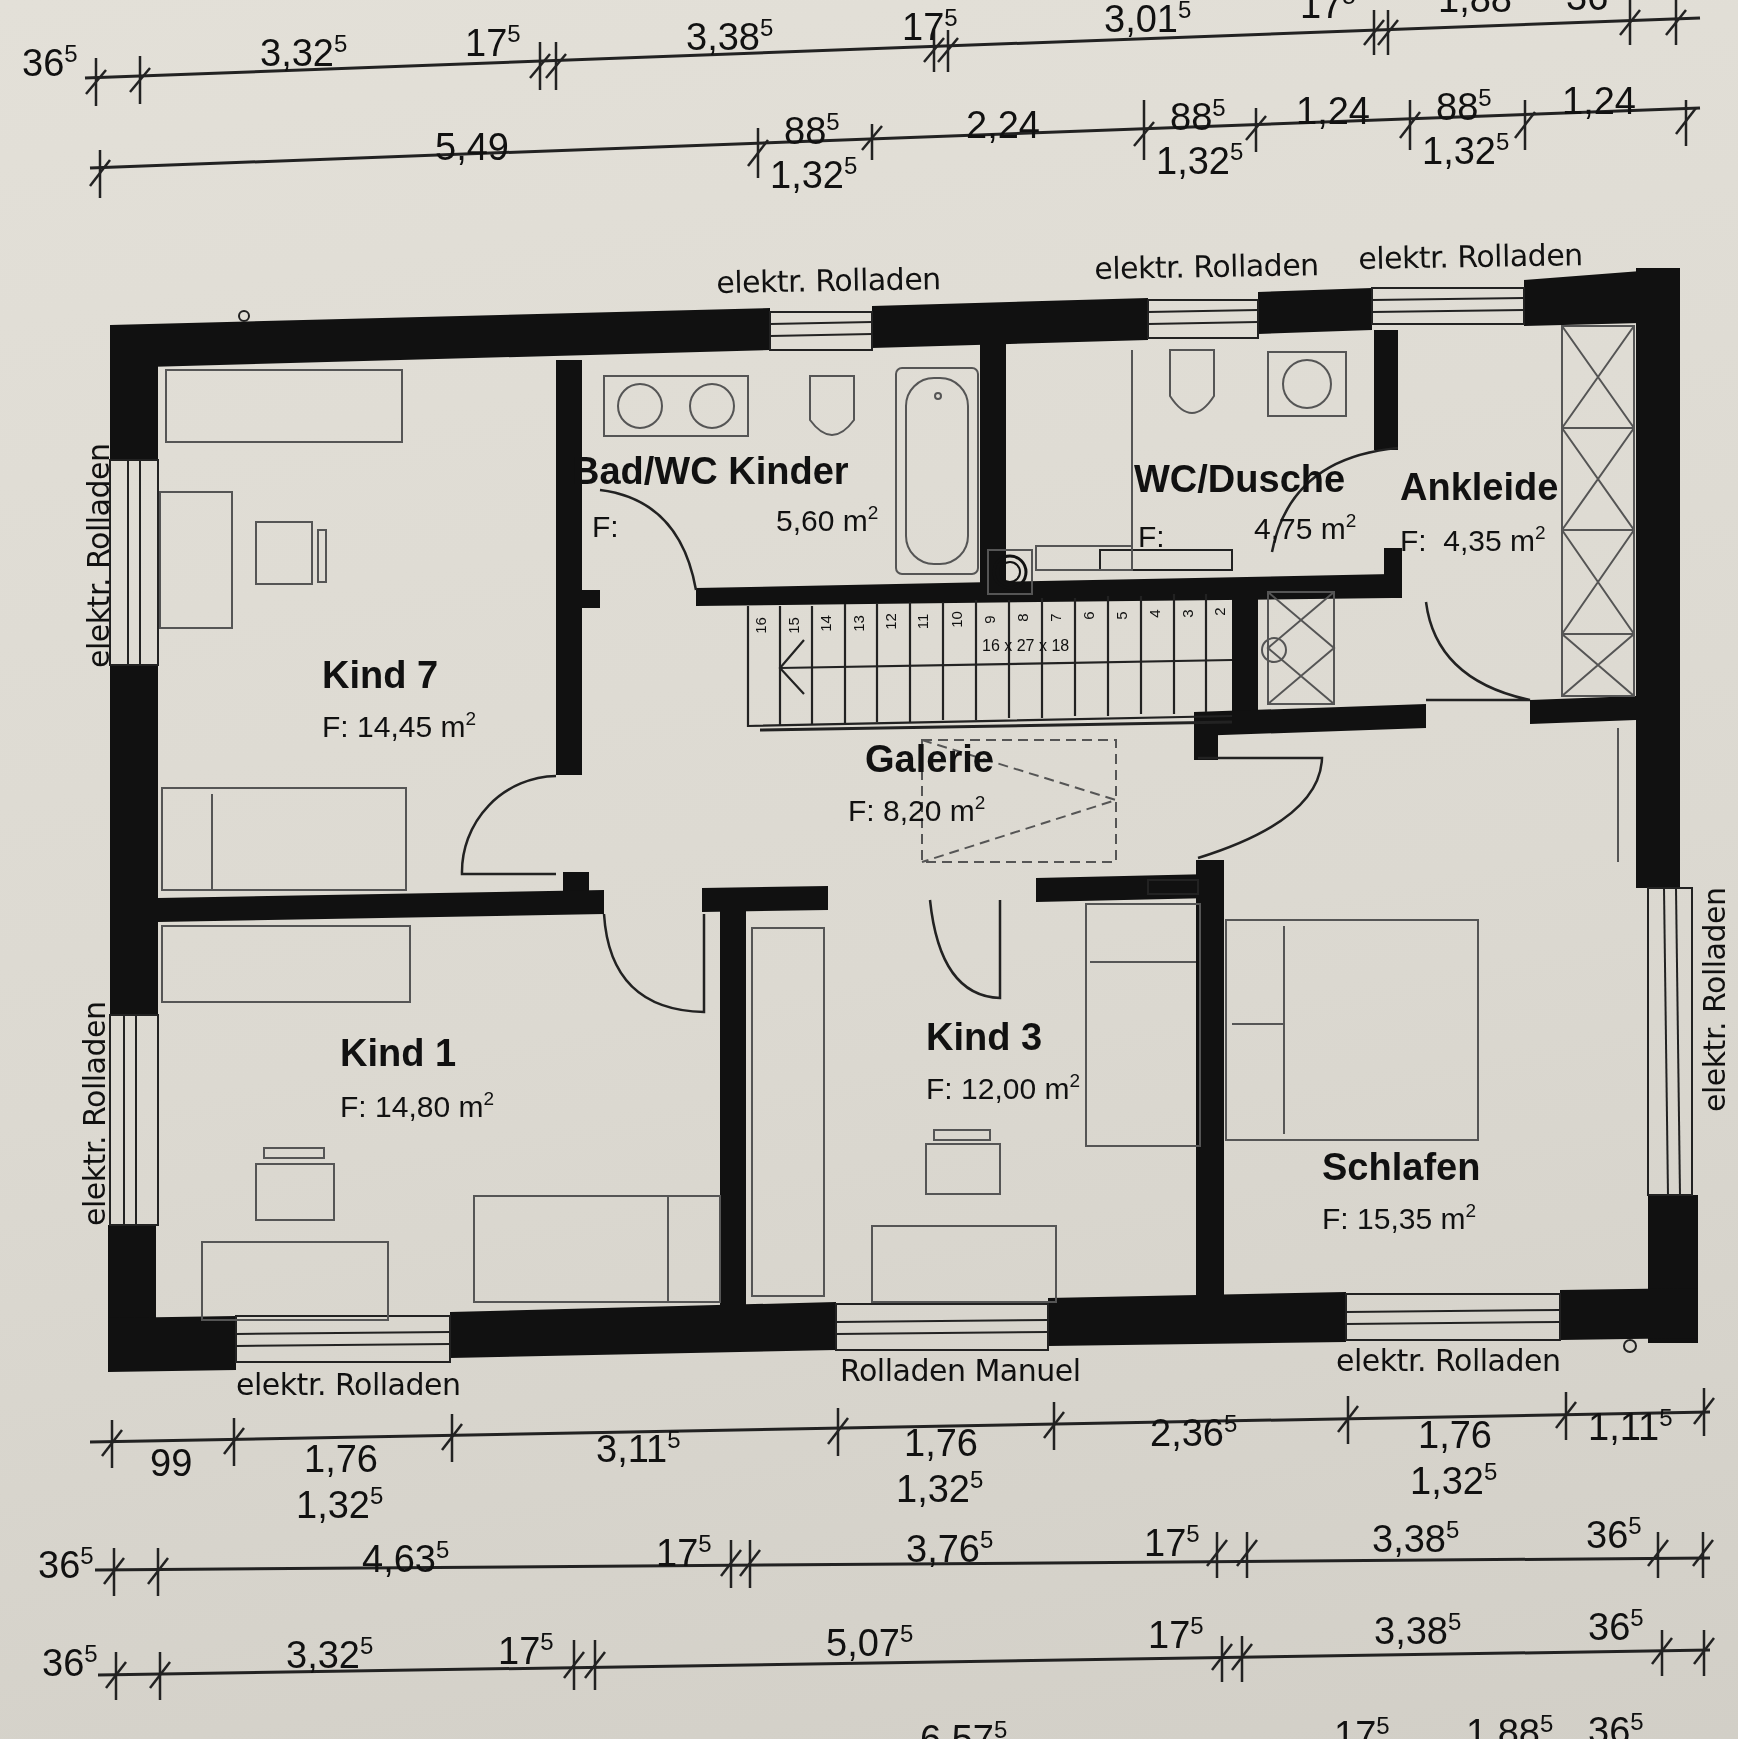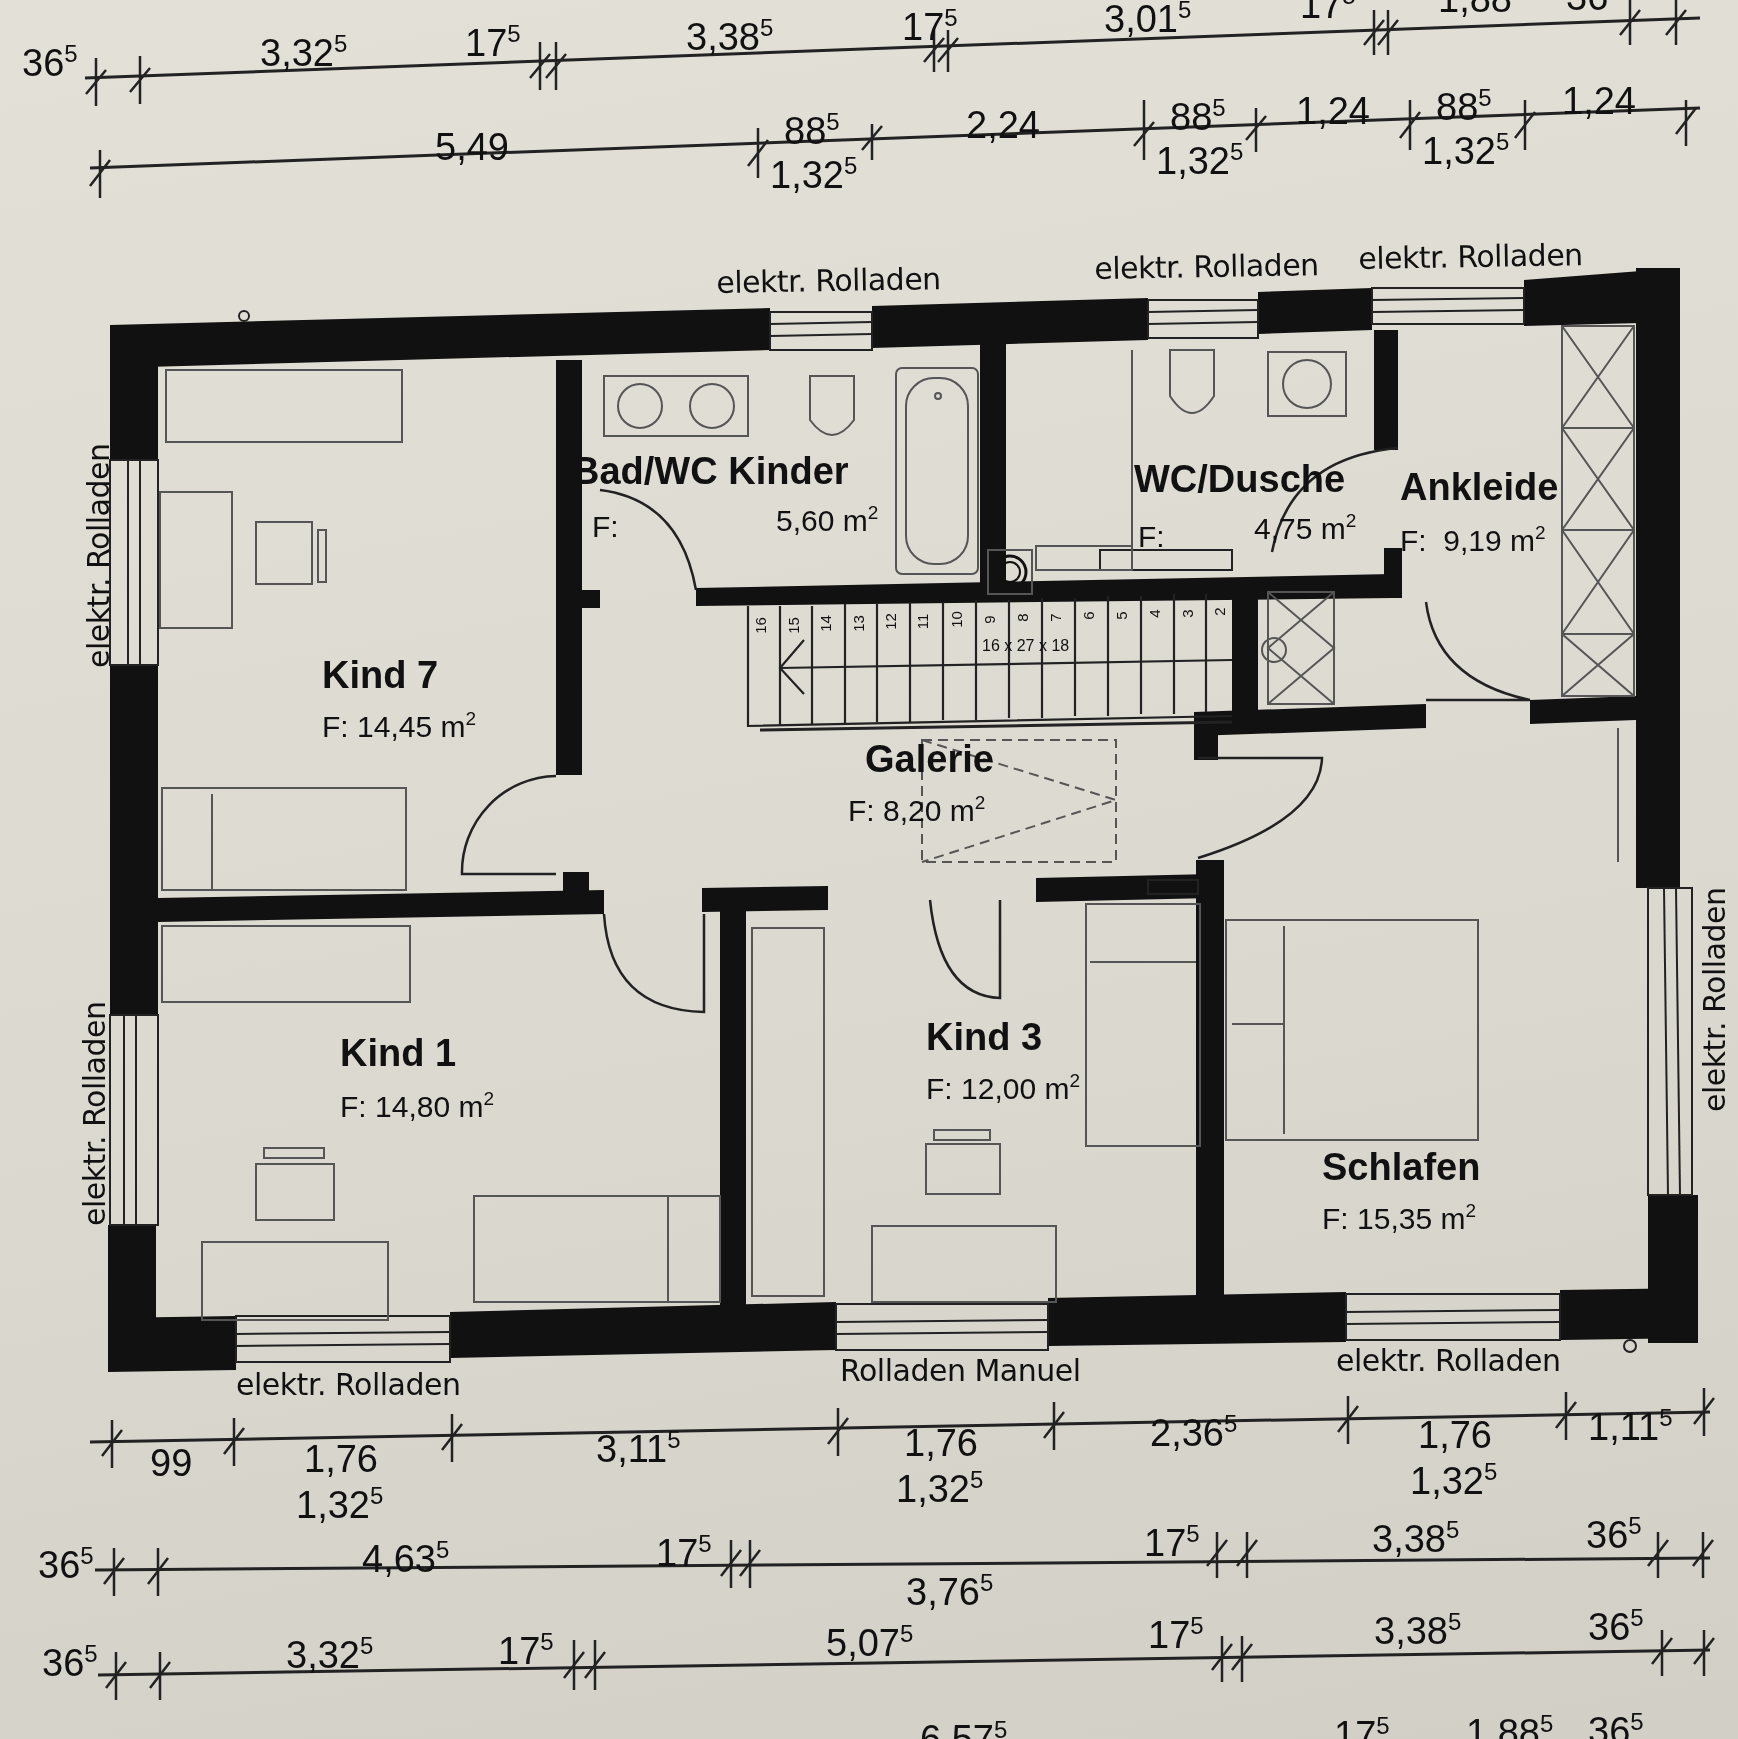--- a/index.html
+++ b/index.html
@@ -333,21 +333,21 @@
   <div class="t dim" style="left:1150px;top:1414px;"><span>2,36</span><sup>5</sup></div>
   <div class="t dim" style="left:1418px;top:1416px;"><span>1,76</span></div>
   <div class="t dim" style="left:1410px;top:1462px;"><span>1,32</span><sup>5</sup></div>
   <div class="t dim" style="left:1588px;top:1408px;"><span>1,11</span><sup>5</sup></div>
 </div>
 
 <div>
   <div class="t dim" style="left:38px;top:1546px;"><span>36</span><sup>5</sup></div>
   <div class="t dim" style="left:362px;top:1540px;"><span>4,63</span><sup>5</sup></div>
   <div class="t dim" style="left:656px;top:1534px;"><span>17</span><sup>5</sup></div>
-  <div class="t dim" style="left:906px;top:1530px;margin-top:43px;"><span>3,76</span><sup>5</sup></div>
+  <div class="t dim" style="left:906px;top:1530px;"><span>3,76</span><sup>5</sup></div>
   <div class="t dim" style="left:1144px;top:1524px;"><span>17</span><sup>5</sup></div>
   <div class="t dim" style="left:1372px;top:1520px;"><span>3,38</span><sup>5</sup></div>
   <div class="t dim" style="left:1586px;top:1516px;"><span>36</span><sup>5</sup></div>
 </div>
 
 <div>
   <div class="t dim" style="left:42px;top:1644px;"><span>36</span><sup>5</sup></div>
   <div class="t dim" style="left:286px;top:1636px;"><span>3,32</span><sup>5</sup></div>
   <div class="t dim" style="left:498px;top:1632px;"><span>17</span><sup>5</sup></div>
   <div class="t dim" style="left:826px;top:1624px;"><span>5,07</span><sup>5</sup></div>
@@ -401,21 +401,21 @@
   <div class="t room-area" style="left:592px;top:512px;">F:</div>
   <div class="t room-area" style="left:776px;top:506px;"><span>5,60</span> <span>m</span><sup>2</sup></div>
 </div>
 <div>
   <div class="t room-name" style="left:1134px;top:460px;">WC/Dusche</div>
   <div class="t room-area" style="left:1138px;top:522px;">F:</div>
   <div class="t room-area" style="left:1254px;top:514px;"><span>4,75</span> <span>m</span><sup>2</sup></div>
 </div>
 <div>
   <div class="t room-name" style="left:1400px;top:468px;">Ankleide</div>
-  <div class="t room-area" style="left:1400px;top:526px;"><span>F:</span>&nbsp; <span>9,19</span> <span>m</span><sup>2</sup></div>
+  <div class="t room-area" style="left:1400px;top:526px;"><span>F:</span>&nbsp; <span>4,35</span> <span>m</span><sup>2</sup></div>
 </div>
 <div>
   <div class="t room-name" style="left:848px;top:740px;margin-left:17px;">Galerie</div>
   <div class="t room-area" style="left:848px;top:796px;"><span>F:</span> <span>8,20</span> <span>m</span><sup>2</sup></div>
 </div>
 <div>
   <div class="t room-name" style="left:340px;top:1034px;">Kind 1</div>
   <div class="t room-area" style="left:340px;top:1092px;"><span>F:</span> <span>14,80</span> <span>m</span><sup>2</sup></div>
 </div>
 <div>

